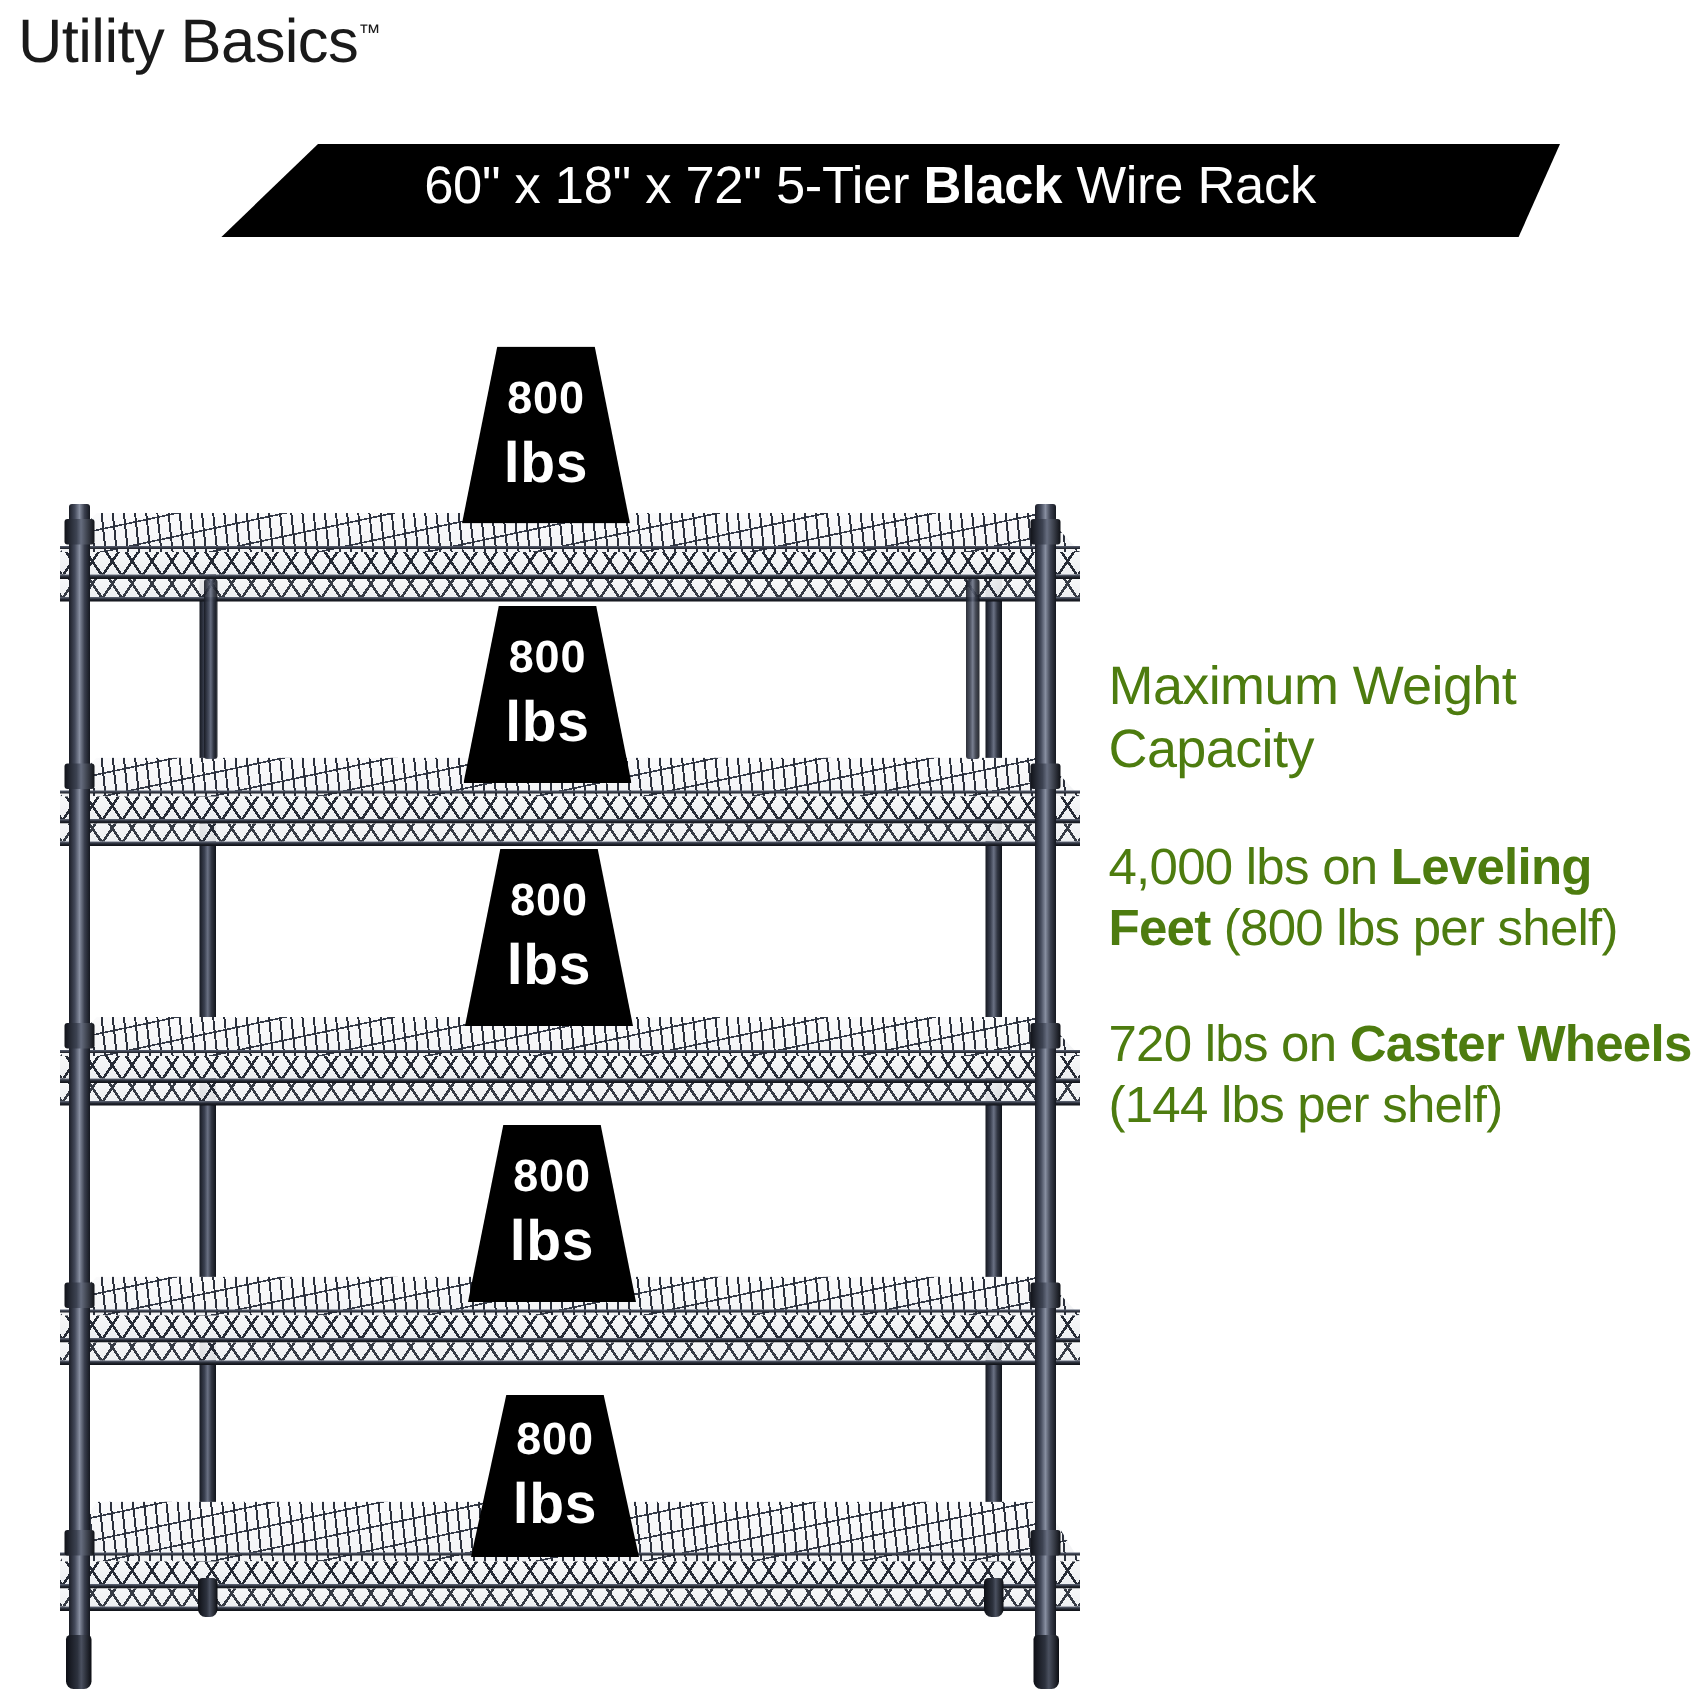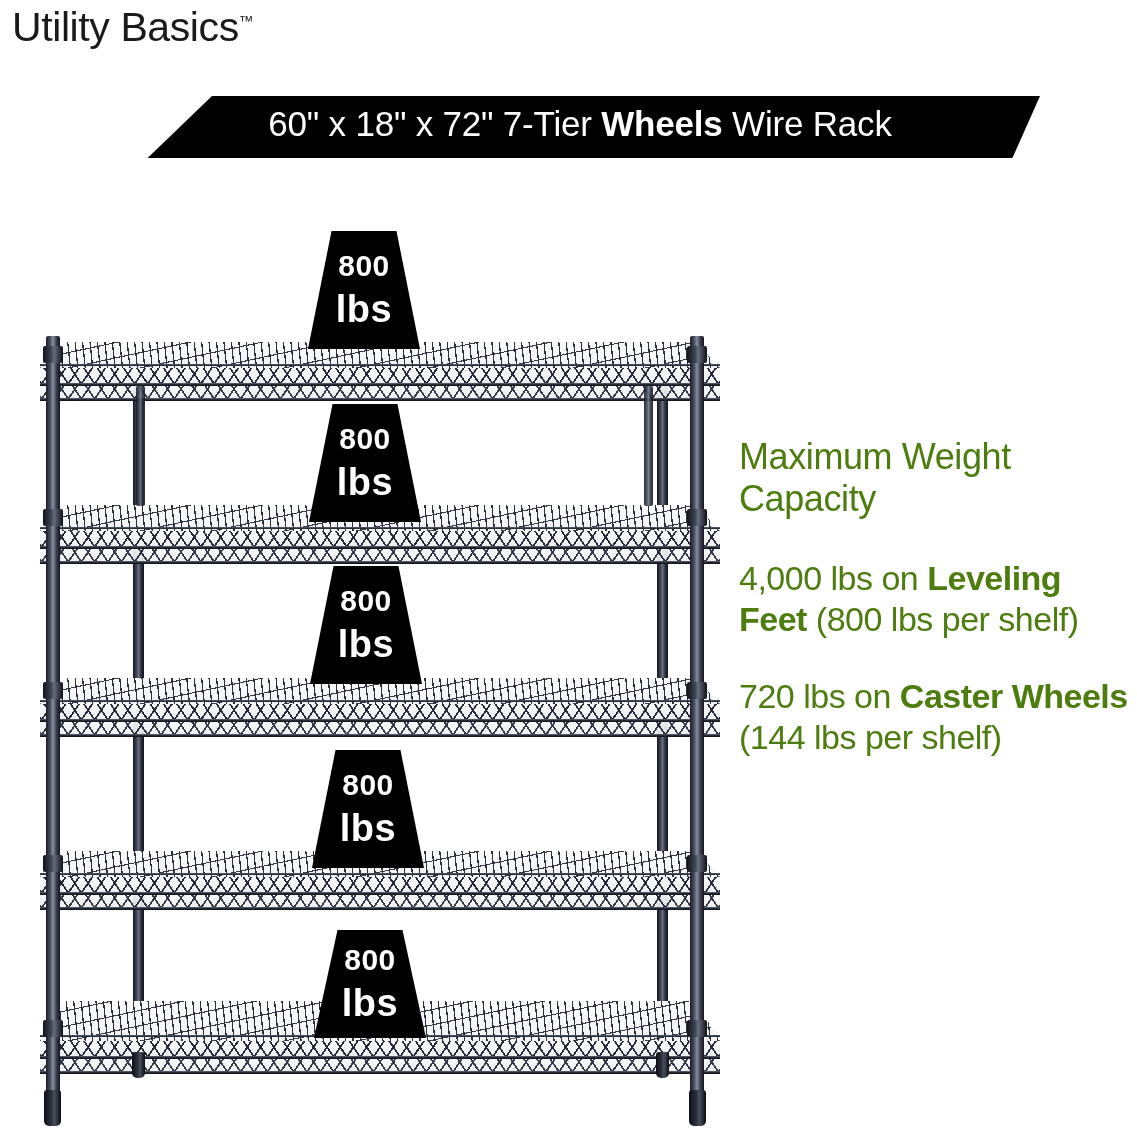--- a/index.html
+++ b/index.html
@@ -109,21 +109,21 @@
 
 <div id="page">
 
   <div id="brand">
     <span>Utility Basics</span><span class="tm">™</span>
   </div>
 
   <div id="banner-wrap">
     <div id="banner-shape"></div>
     <div id="banner-text">
-      <span>60" x 18" x 72"</span>&nbsp;<span>7-Tier</span>&nbsp;<b>Wheels</b>&nbsp;<span>Wire Rack</span>
+      <span>60" x 18" x 72"</span>&nbsp;<span>5-Tier</span>&nbsp;<b>Black</b>&nbsp;<span>Wire Rack</span>
     </div>
   </div>
 
   <div id="rack">
 
     <div class="post rear" style="left:93px; top:18px; width:11px; height:712px;"></div>
     <div class="post rear" style="left:617px; top:18px; width:11px; height:712px;"></div>
 
     <div class="shelf" style="top:12px;">
       <div class="deck-top"></div>

